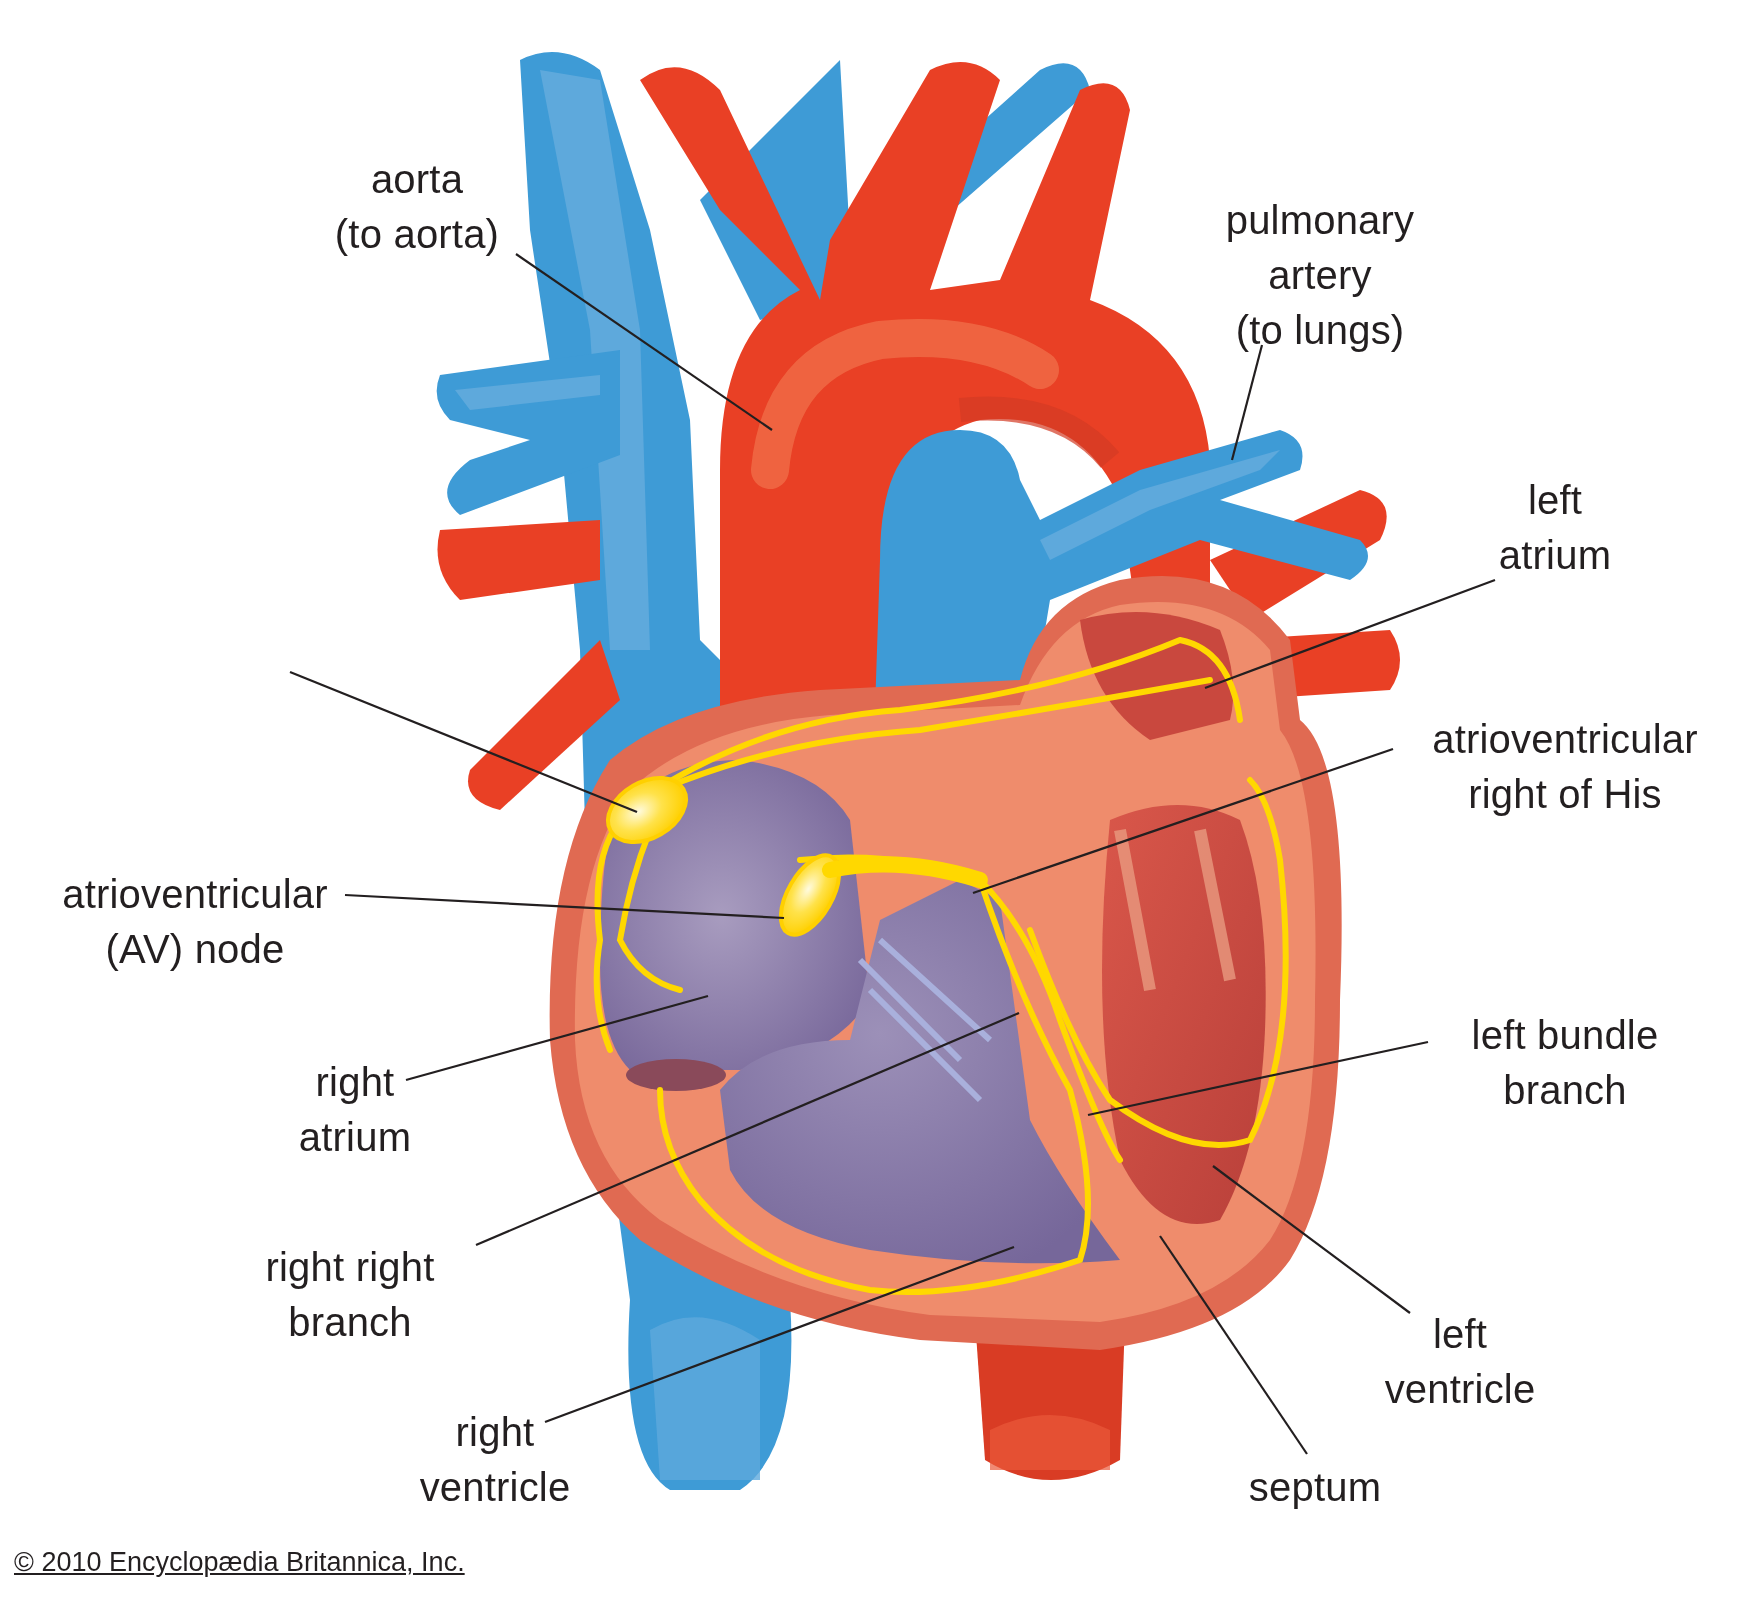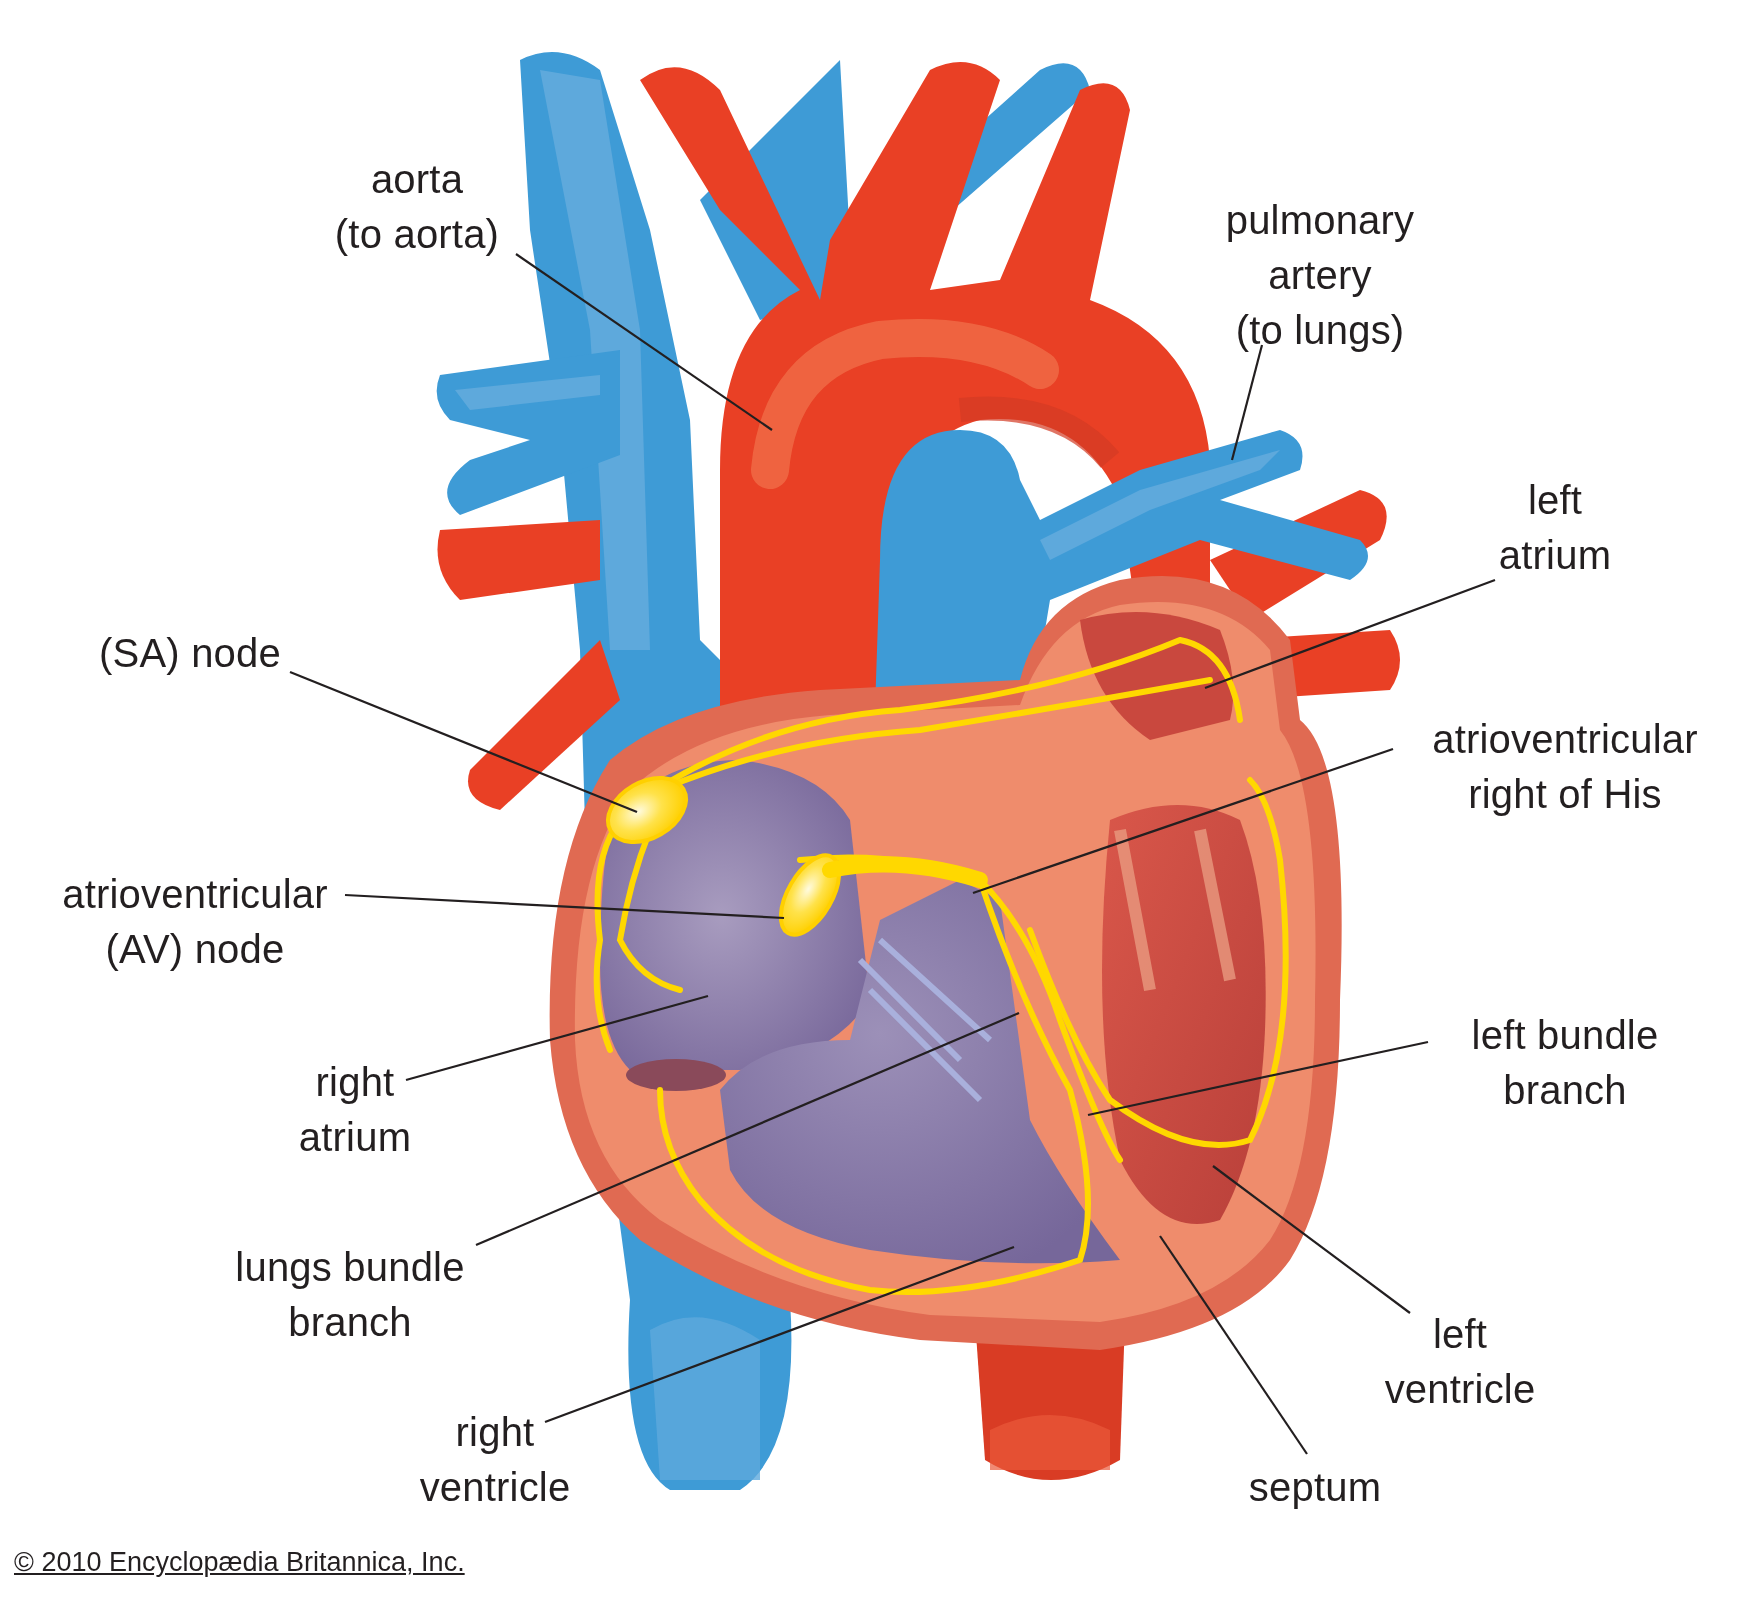--- a/index.html
+++ b/index.html
@@ -120,24 +120,24 @@
       <line x1="1410" y1="1313" x2="1213" y2="1166"></line>
       <line x1="545" y1="1422" x2="1014" y2="1247"></line>
       <line x1="1307" y1="1454" x2="1160" y2="1236"></line>
     </g>
 </svg>
 
 <div id="labels">
     <div class="label" style="left: 292px; top: 152px; width: 250px;"><span>aorta</span><span>(to aorta)</span></div>
     <div class="label" style="left: 1195px; top: 193px; width: 250px;"><span>pulmonary</span><span>artery</span><span>(to lungs)</span></div>
     <div class="label" style="left: 1460px; top: 473px; width: 190px;"><span>left</span><span>atrium</span></div>
-    <div class="label" style="left: 70px; top: 626px; width: 240px;"><span>(SA) node</span></div>
+    <div class="label" style="left: 70px; top: 626px; width: 240px;"></div>
     <div class="label" style="left: 1400px; top: 712px; width: 330px;"><span>atrioventricular</span><span>right of His</span></div>
     <div class="label" style="left: 30px; top: 867px; width: 330px;"><span>atrioventricular</span><span>(AV) node</span></div>
     <div class="label" style="left: 270px; top: 1055px; width: 170px;"><span>right</span><span>atrium</span></div>
     <div class="label" style="left: 1435px; top: 1008px; width: 260px;"><span>left bundle</span><span>branch</span></div>
-    <div class="label" style="left: 220px; top: 1240px; width: 260px;"><span>lungs bundle</span><span>branch</span></div>
+    <div class="label" style="left: 220px; top: 1240px; width: 260px;"><span>right right</span><span>branch</span></div>
     <div class="label" style="left: 1355px; top: 1307px; width: 210px;"><span>left</span><span>ventricle</span></div>
     <div class="label" style="left: 390px; top: 1405px; width: 210px;"><span>right</span><span>ventricle</span></div>
     <div class="label" style="left: 1225px; top: 1460px; width: 180px;"><span>septum</span></div>
   </div>
 
 <div class="copyright">© 2010 Encyclopædia Britannica, Inc.</div>
 
 </body></html>

